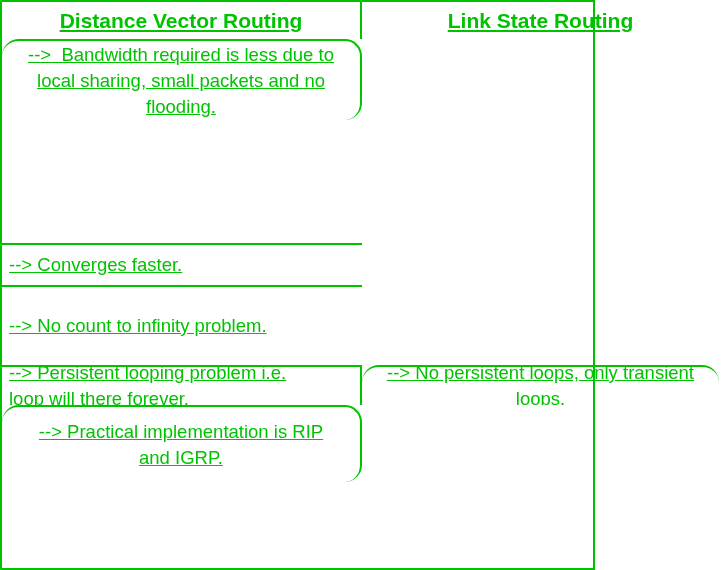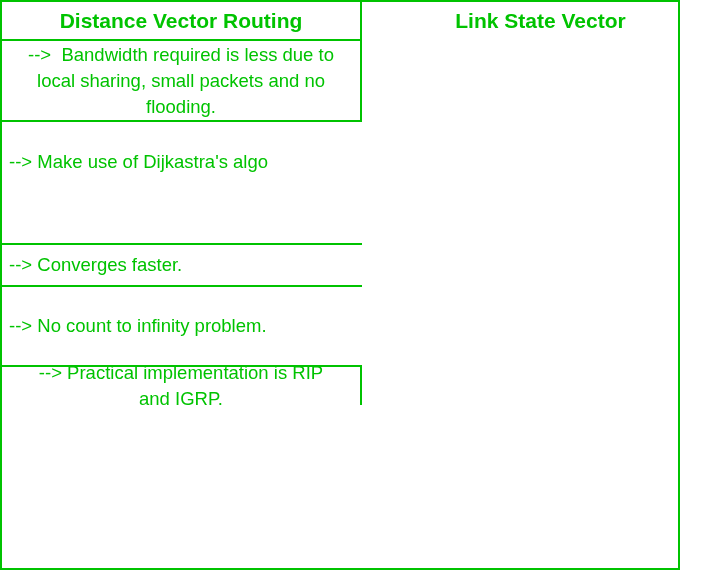--- a/index.html
+++ b/index.html
@@ -7,83 +7,89 @@
     --bg:#FFFFFF;
   }
   *{ box-sizing:border-box; margin:0; padding:0; }
   html,body{
     width:721px; height:570px;
     background:var(--bg);
     font-family:"Liberation Sans", sans-serif;
     overflow:hidden;
   }
   .table{
-    width:680px;
+    width:595px;
     border:2px solid var(--green);
     display:grid;
     grid-template-rows:37px 81px 82px 41px 42px 80px 40px 77px 86px;
     color:var(--green);
     background:var(--bg);
+    text-decoration:underline;
   }
   .row{
     display:grid;
     grid-template-columns:360px 357px;
   }
   .cell{
     border-top:2px solid var(--green);
     display:flex;
     flex-direction:column;
     justify-content:center;
     white-space:pre-wrap;
     font-size:18.5px;
     line-height:26px;
     overflow:hidden;
   }
   .row:first-child .cell{ border-top:none; }
   .col-left{ border-right:2px solid var(--green); }
-  .align-center{ text-align:center; padding:0 2px; }
+  .align-center{ text-align:center; padding:0 2px;border-radius:17px; }
   .align-left{ text-align:left; padding-left:7px; padding-right:2px; }
   .header-cell{
     font-weight:bold;
     font-size:21px;
     text-align:center;
     line-height:24px;
   }
 </style>
 </head>
 <body>
 
 <div class="table">
 
   <div class="row">
     <div class="cell col-left header-cell">Distance Vector Routing</div>
-    <div class="cell header-cell">Link State Vector</div>
+    <div class="cell header-cell">Link State Routing</div>
   </div>
 
   <div class="row">
     <div class="cell col-left align-center">--&gt;  Bandwidth required is less due to
 local sharing, small packets and no
 flooding.</div>
   </div>
 
 
   <div class="row">
-    <div class="cell align-left">--&gt; Make use of Dijkastra's algo</div>
   </div>
 
   <div class="row">
   </div>
 
   <div class="row">
     <div class="cell align-left">--&gt; Converges faster.</div>
   </div>
 
   <div class="row">
     <div class="cell align-left">--&gt; No count to infinity problem.</div>
   </div>
 
+  <div class="row">
+    <div class="cell col-left align-left">--&gt; Persistent looping problem i.e.
+loop will there forever.</div>
+    <div class="cell align-center">--&gt; No persistent loops, only transient
+loops.</div>
+  </div>
 
   <div class="row">
     <div class="cell col-left align-center">--&gt; Practical implementation is RIP
 and IGRP.</div>
   </div>
 
 </div>
 
 </body></html>

